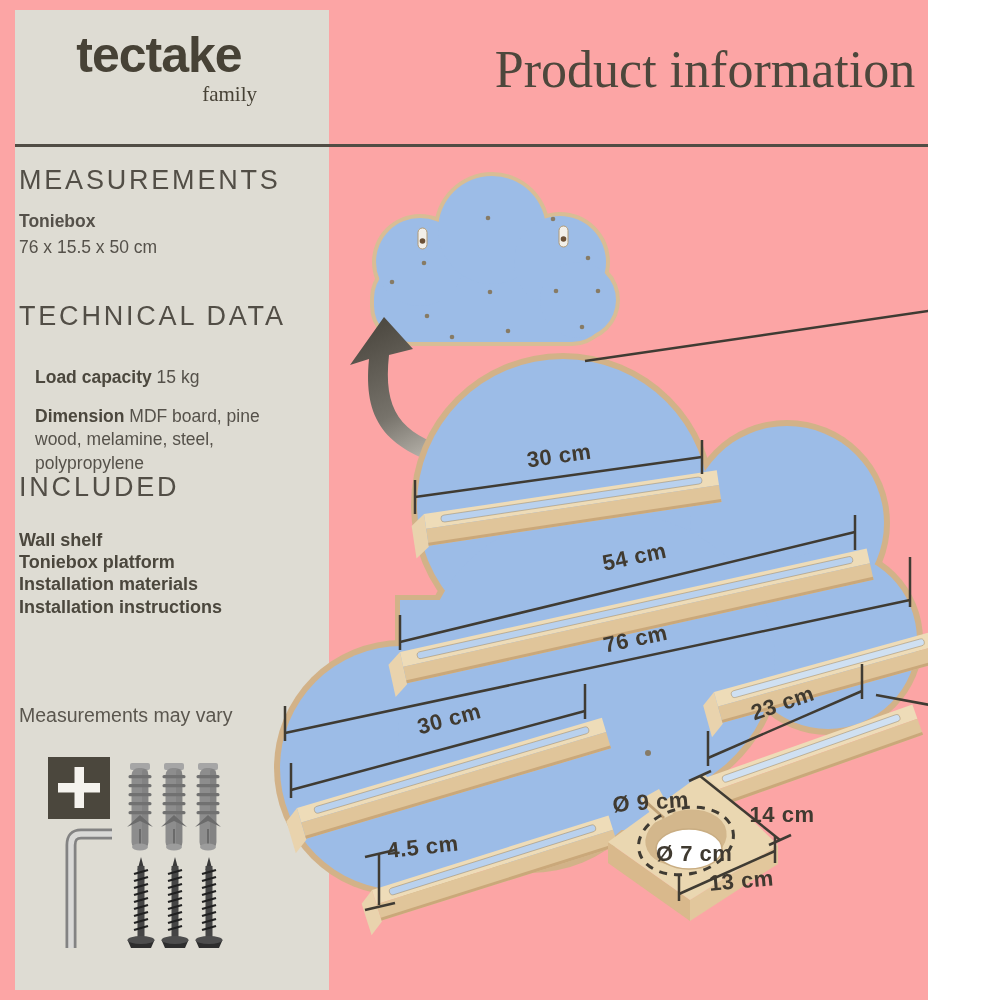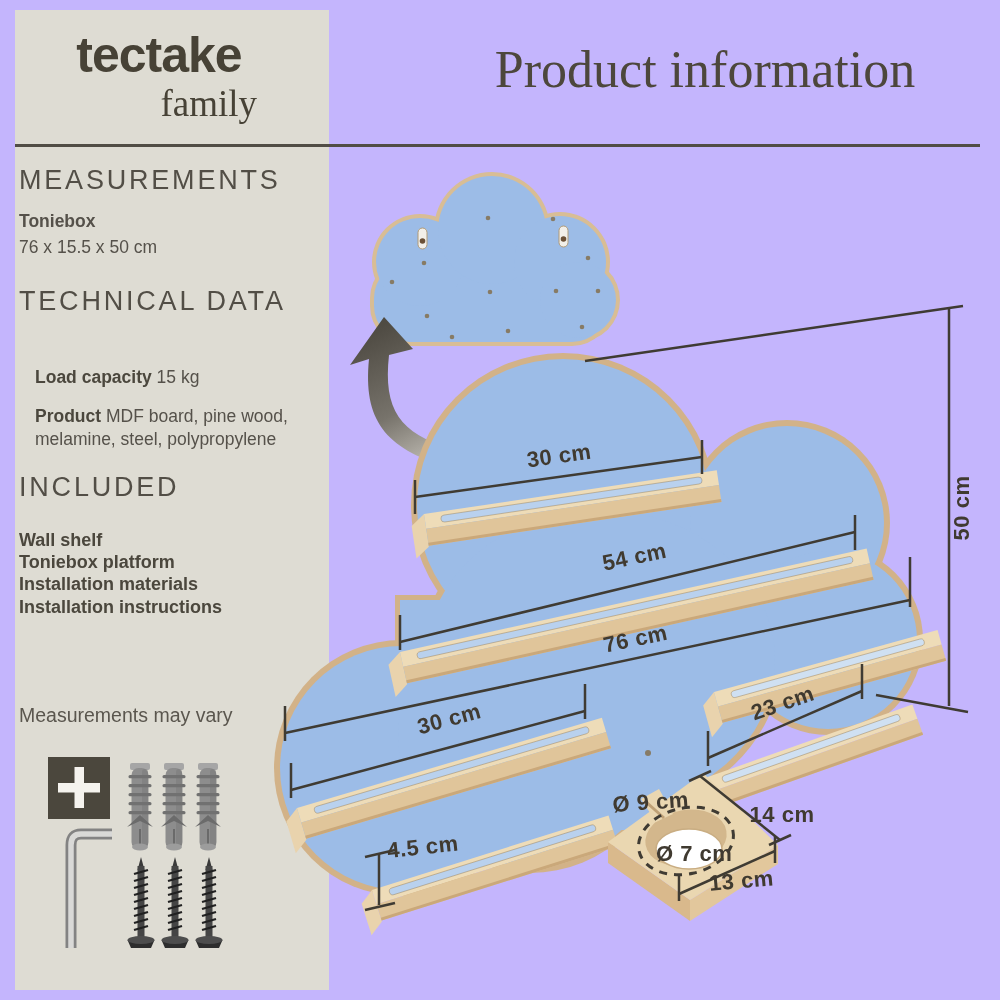--- a/index.html
+++ b/index.html
@@ -1,30 +1,30 @@
 <!DOCTYPE html>
 <html><head>
 <meta charset="utf-8">
 <style>
   html,body{margin:0;padding:0;background:#ffffff;}
-  .page{position:relative;width:1000px;height:1000px;background:#c4b5fd;
+  .page{position:relative;width:928px;height:1000px;background:#fca5a5;
         font-family:"Liberation Sans",sans-serif;color:#4b463c;overflow:hidden;}
   .sidebar{position:absolute;left:15px;top:10px;width:314px;height:980px;background:#dedcd3;}
   .divider{position:absolute;left:15px;top:144px;width:965px;height:2.5px;background:#514d45;}
   .logo{position:absolute;left:46px;top:20px;width:196px;text-align:center;}
   .logo-main{font-size:50px;font-weight:700;letter-spacing:-1px;color:#474236;line-height:1;}
-  .logo-sub{font-family:"Liberation Serif",serif;font-size:37px;color:#474236;text-align:right;margin-top:2px;}
+  .logo-sub{font-family:"Liberation Serif",serif;font-size:21px;color:#474236;text-align:right;margin-top:2px;}
   .sb-block{position:absolute;left:4px;}
   .sb-h{font-size:27px;font-weight:400;letter-spacing:2.8px;color:#524e46;}
   .sb-p{font-size:17.5px;line-height:23.2px;color:#55514a;}
   .b{font-weight:700;color:#4b473d;}
   .h-meas{top:155px;}
   .dim-label{top:200px;font-weight:700;}
   .dim-value{top:226px;}
-  .h-tech{top:276px;}
+  .h-tech{top:291px;}
   .tech-rows{top:340px;width:300px;}
   .h-incl{top:462px;}
   .incl-list{top:519px;}
   .incl-list p{margin:0;font-size:18px;font-weight:700;line-height:22.2px;color:#4b473d;}
   .note{top:694px;font-size:19.5px;color:#5a564e;}
   .title{position:absolute;left:400px;top:40px;width:610px;text-align:center;
          font-family:"Liberation Serif",serif;font-size:52px;color:#4d473c;}
   svg.overlay{position:absolute;left:0;top:0;}
   .mline{stroke:#3f3b33;stroke-width:2.5;fill:none;}
   .mtxt{font-family:"Liberation Sans",sans-serif;font-size:22px;font-weight:700;fill:#403a30;letter-spacing:0.5px;}
@@ -41,21 +41,21 @@
       <div class="logo-sub">family</div>
     </div>
 
     <div class="sb-block sb-h h-meas">MEASUREMENTS</div>
     <div class="sb-block sb-p dim-label">Toniebox</div>
     <div class="sb-block sb-p dim-value">76 x 15.5 x 50 cm</div>
 
     <div class="sb-block sb-h h-tech">TECHNICAL DATA</div>
     <div class="sb-block sb-p tech-rows">
       <p><span class="b">Load capacity</span> <span>15 kg</span></p>
-      <p><span class="b">Product</span> <span>MDF board, pine wood, melamine, steel, polypropylene</span></p>
+      <p><span class="b">Dimension</span> <span>MDF board, pine wood, melamine, steel, polypropylene</span></p>
     </div>
 
     <div class="sb-block sb-h h-incl">INCLUDED</div>
     <div class="sb-block incl-list">
       <p>Wall shelf</p>
       <p>Toniebox platform</p>
       <p>Installation materials</p>
       <p>Installation instructions</p>
     </div>
 

